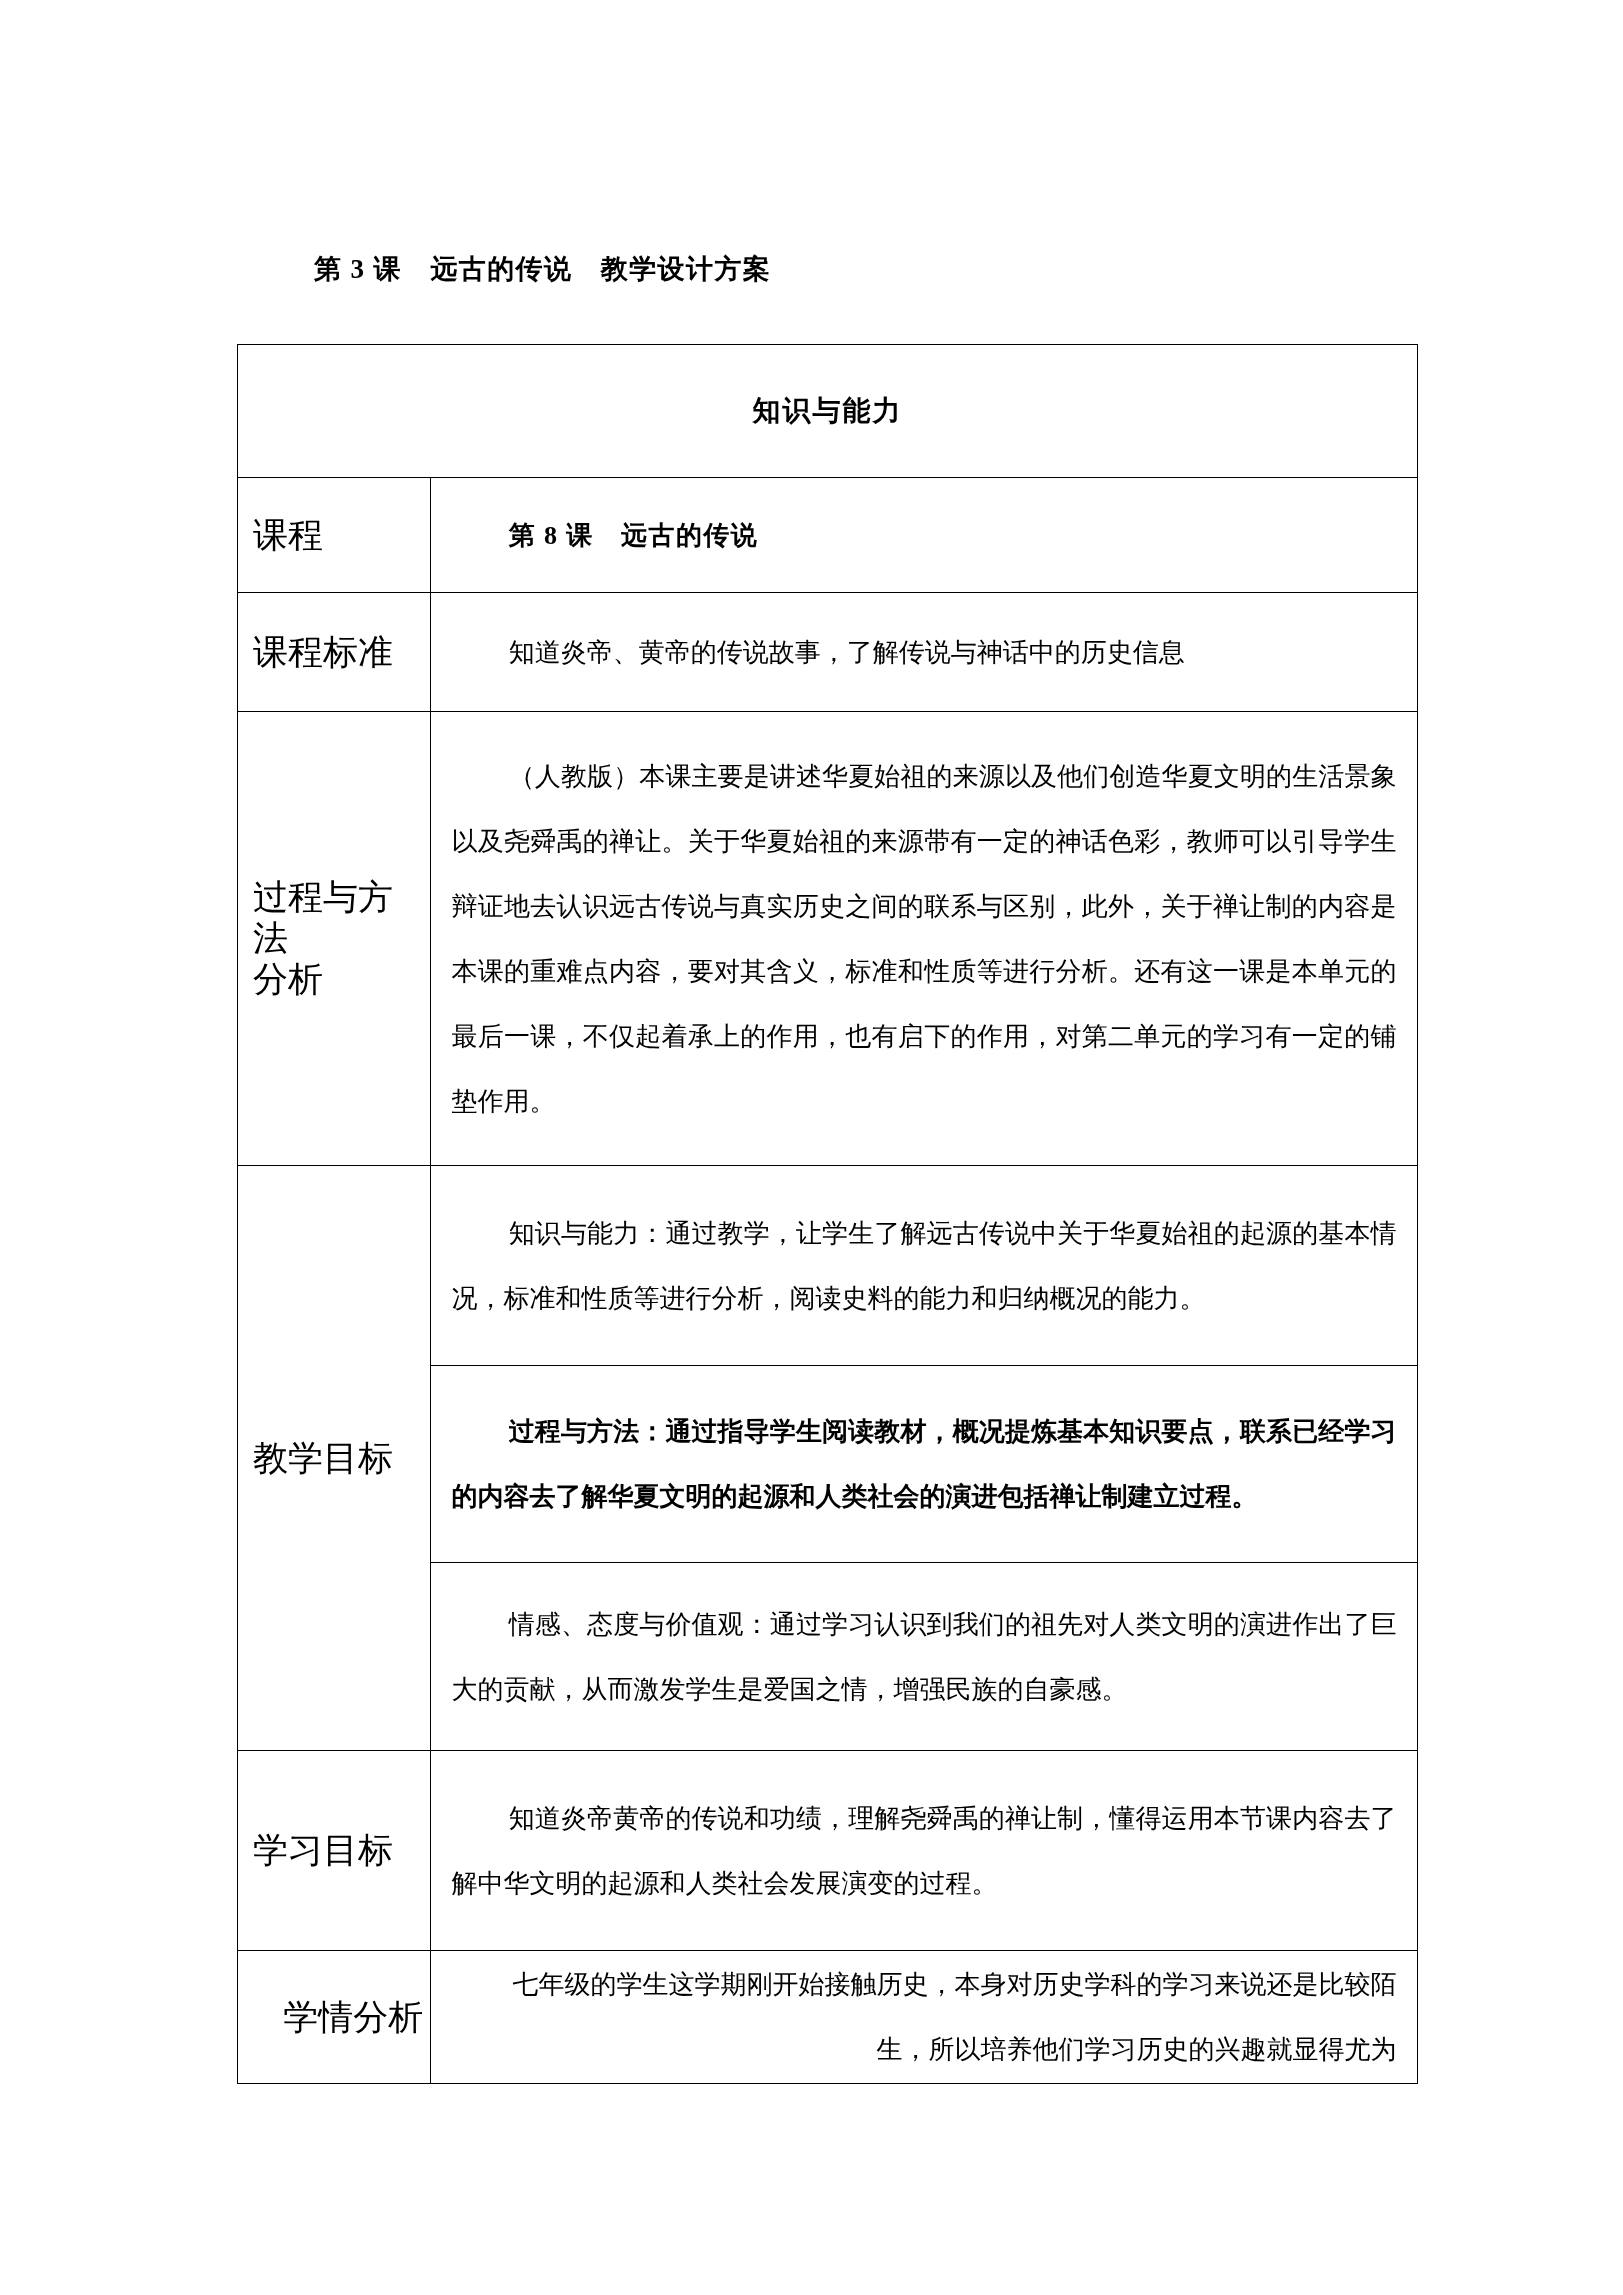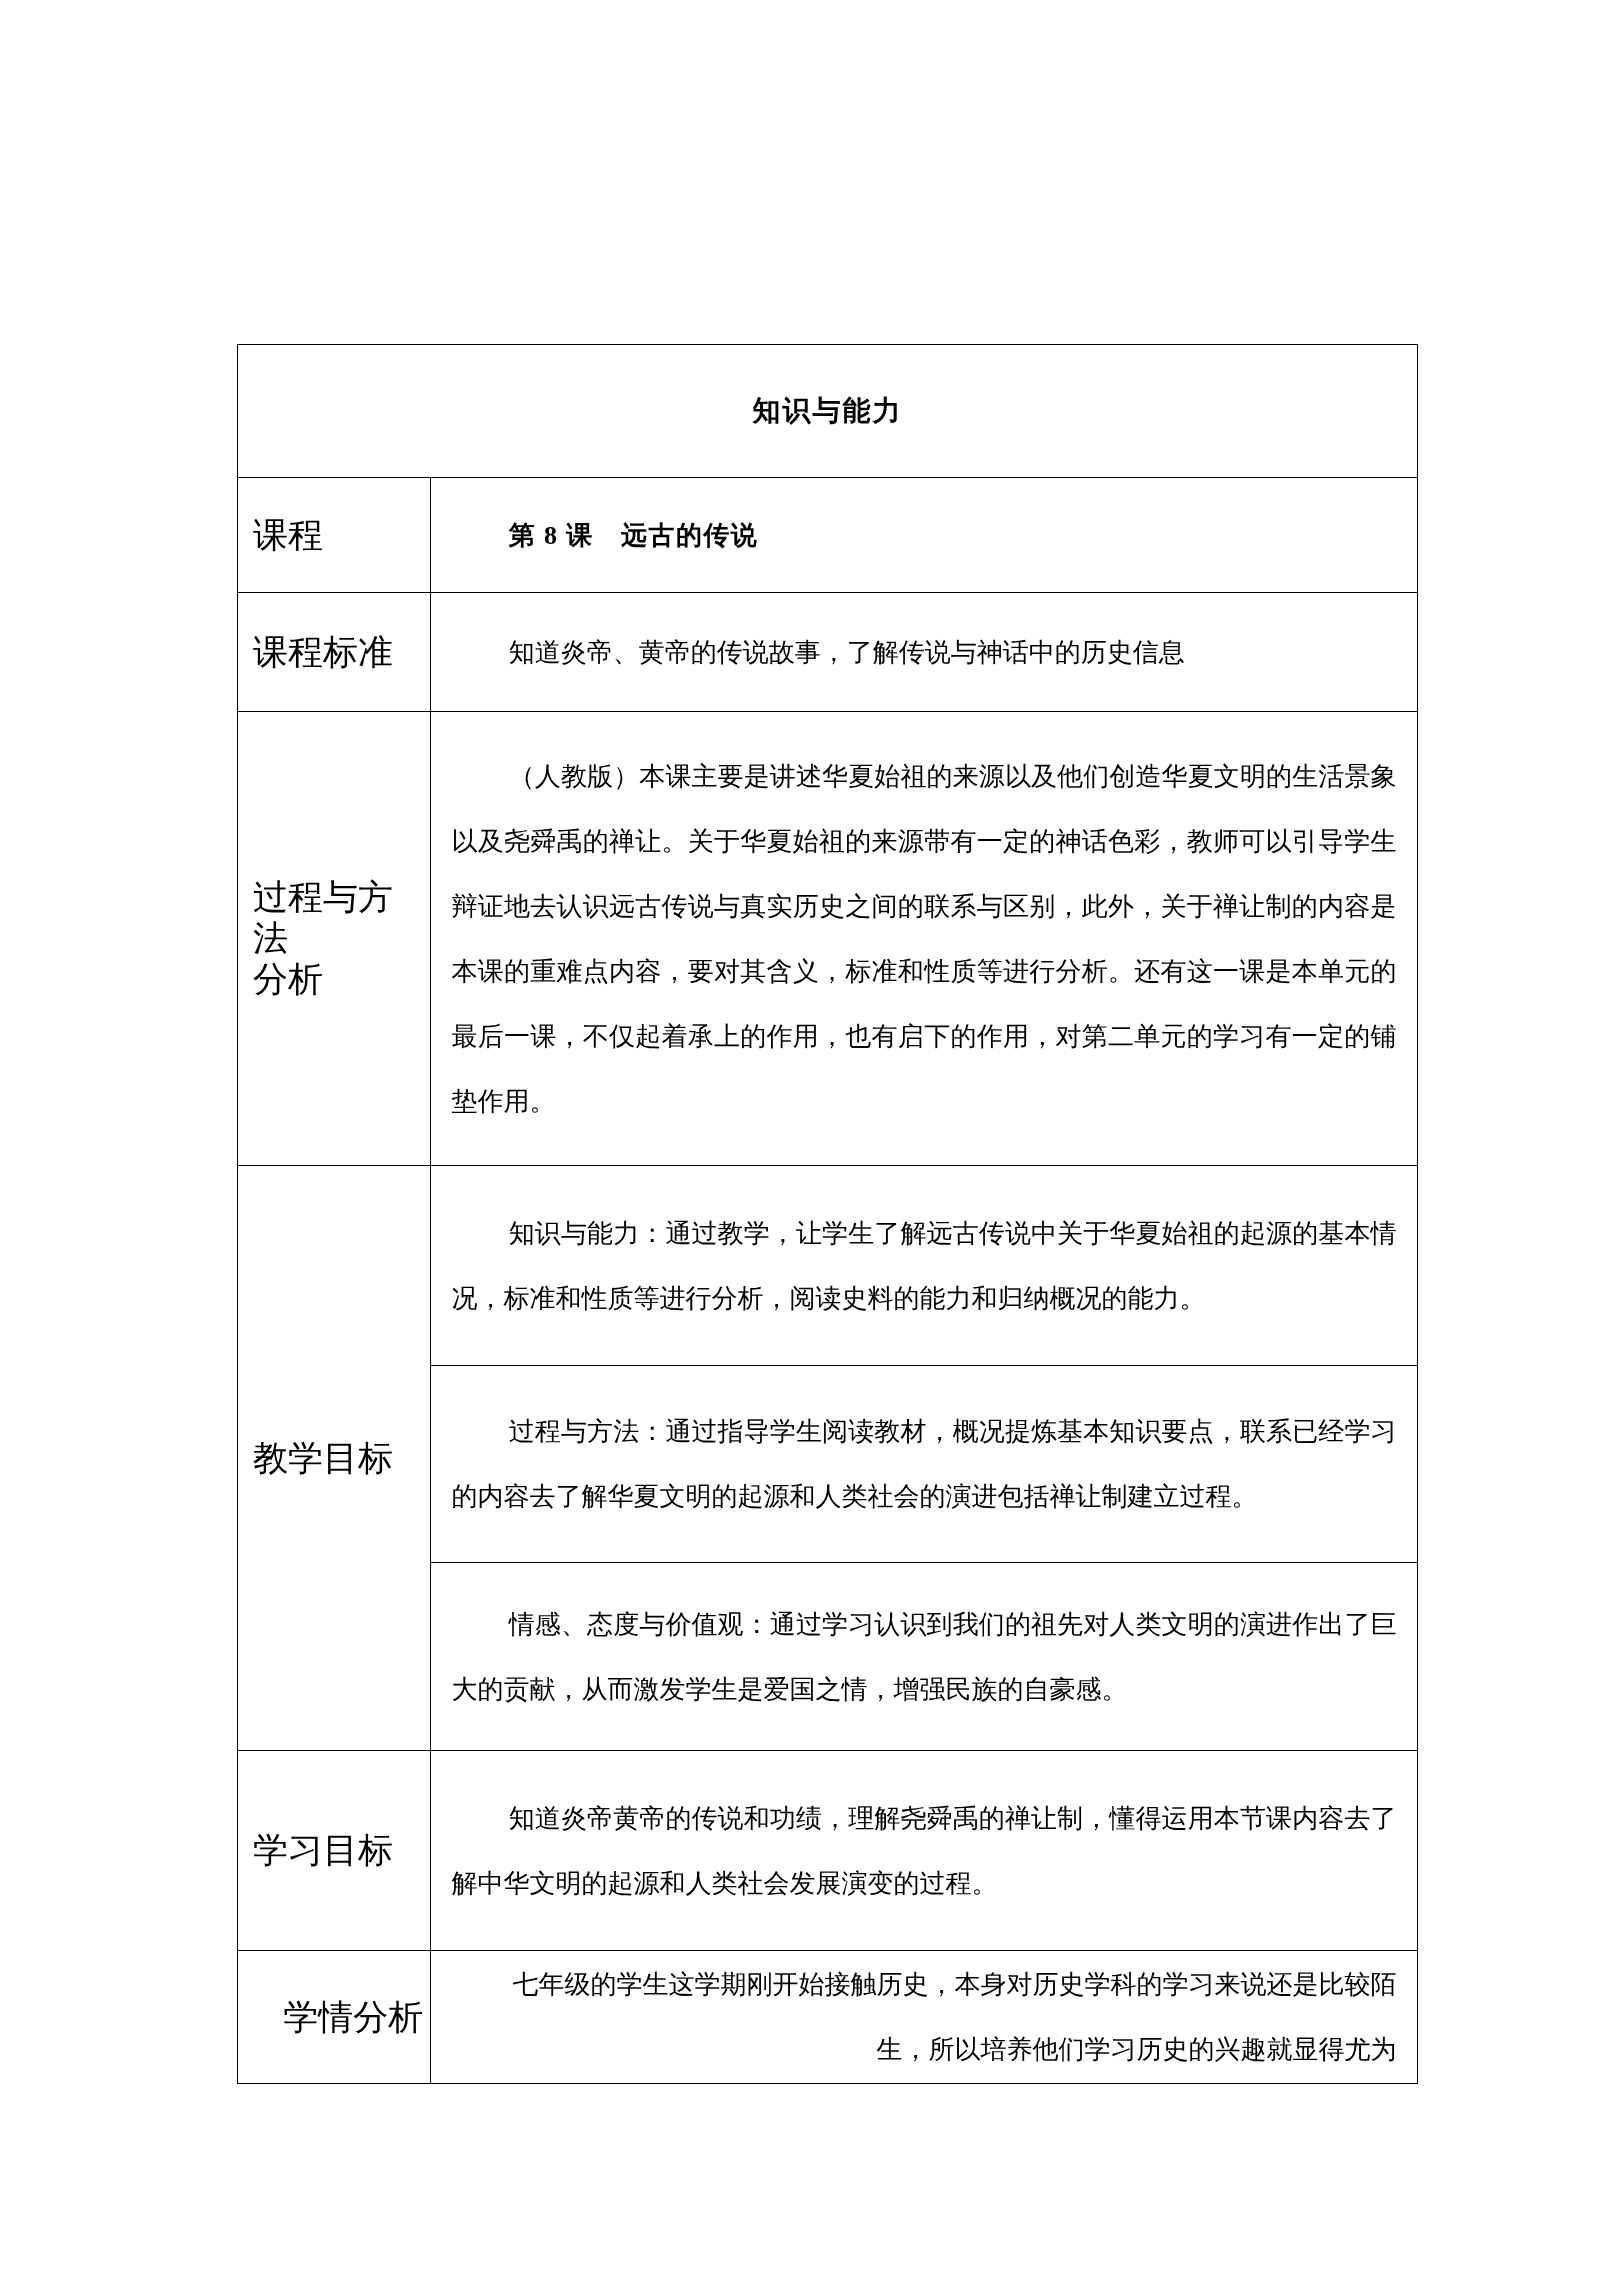--- a/index.html
+++ b/index.html
@@ -72,30 +72,31 @@
     text-indent: 2.2em;
   }
   .bold-content {
     font-weight: bold;
     letter-spacing: 1.4px;
   }
   .r-course    td { height: 115px; }
   .r-standard  td { height: 119px; }
   .r-analysis  td { height: 454px; }
   .r-goal-a    td { height: 200px; }
-  .r-goal-b    td { height: 197px; }
+  .r-goal-b    td { height: 197px; font-weight: bold; }
   .r-goal-c    td { height: 188px; }
   .r-learn     td { height: 200px; }
   .r-student   td { height: 133px; text-align: right; }
 </style>
 </head>
 <body>
 
 <div class="page">
 
+  <h1 class="doc-title">第 3 课　远古的传说　教学设计方案</h1>
 
   <table class="doc-table">
     <colgroup>
       <col style="width:193px">
       <col style="width:987px">
     </colgroup>
 
     <tbody>
         <tr>
       <td colspan="2" class="header-cell">知识与能力</td>

